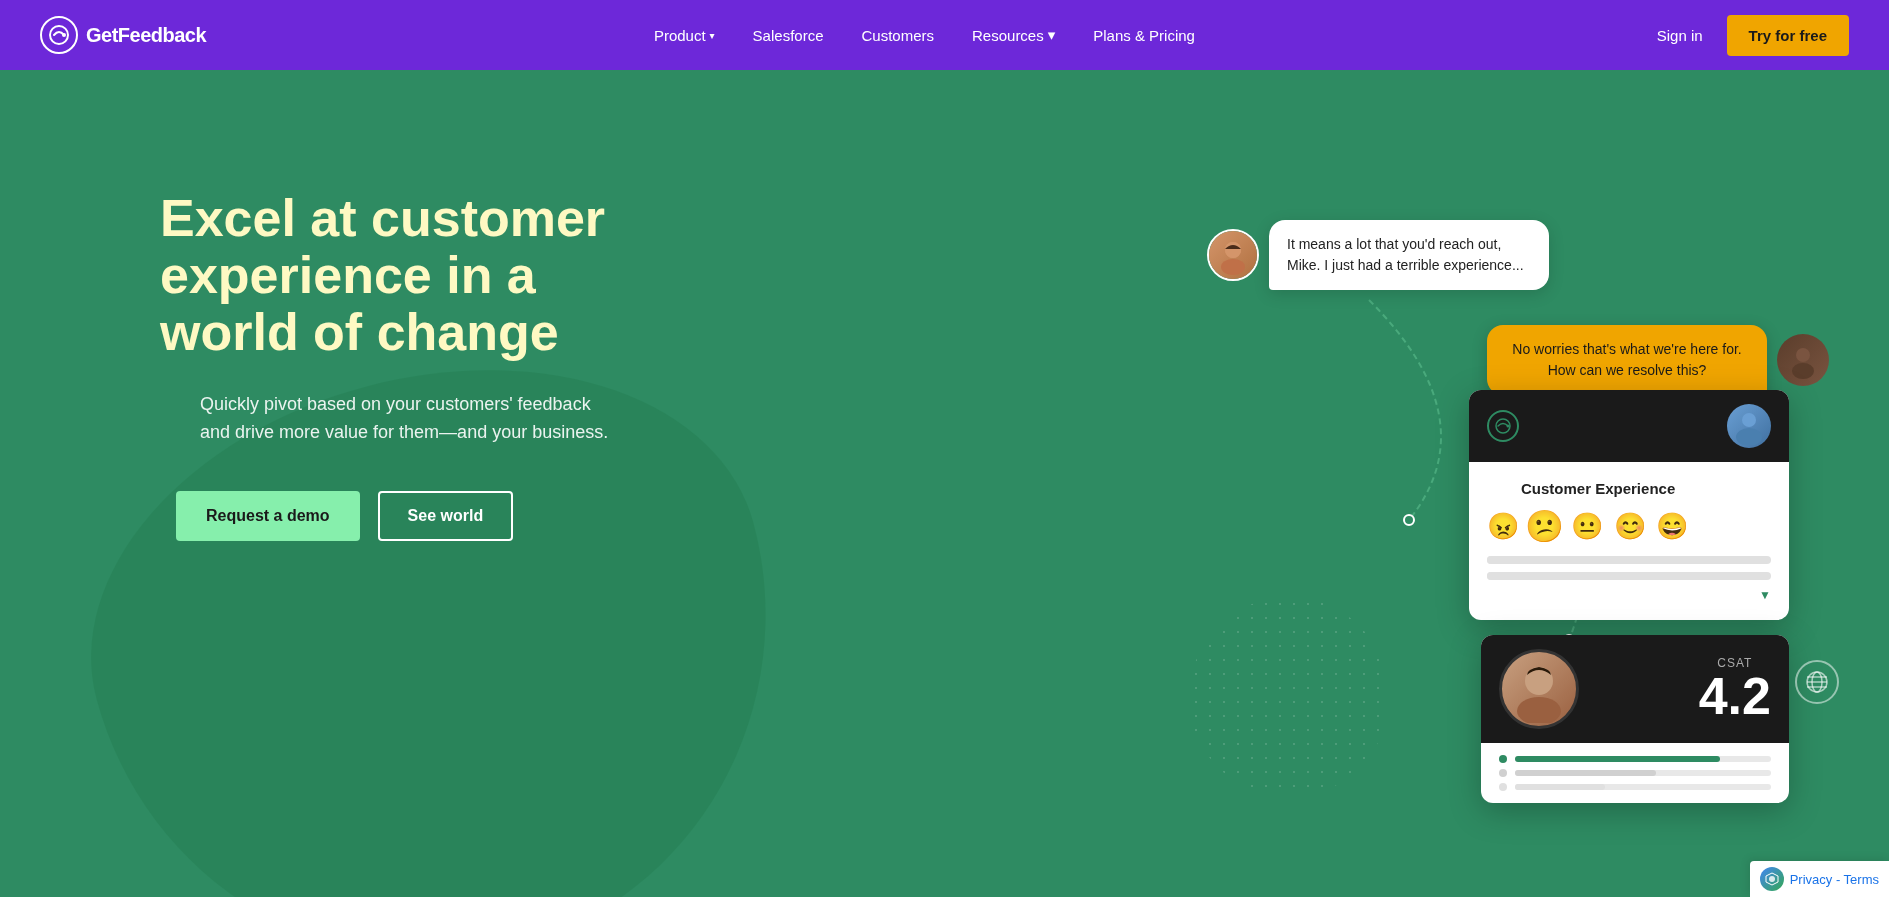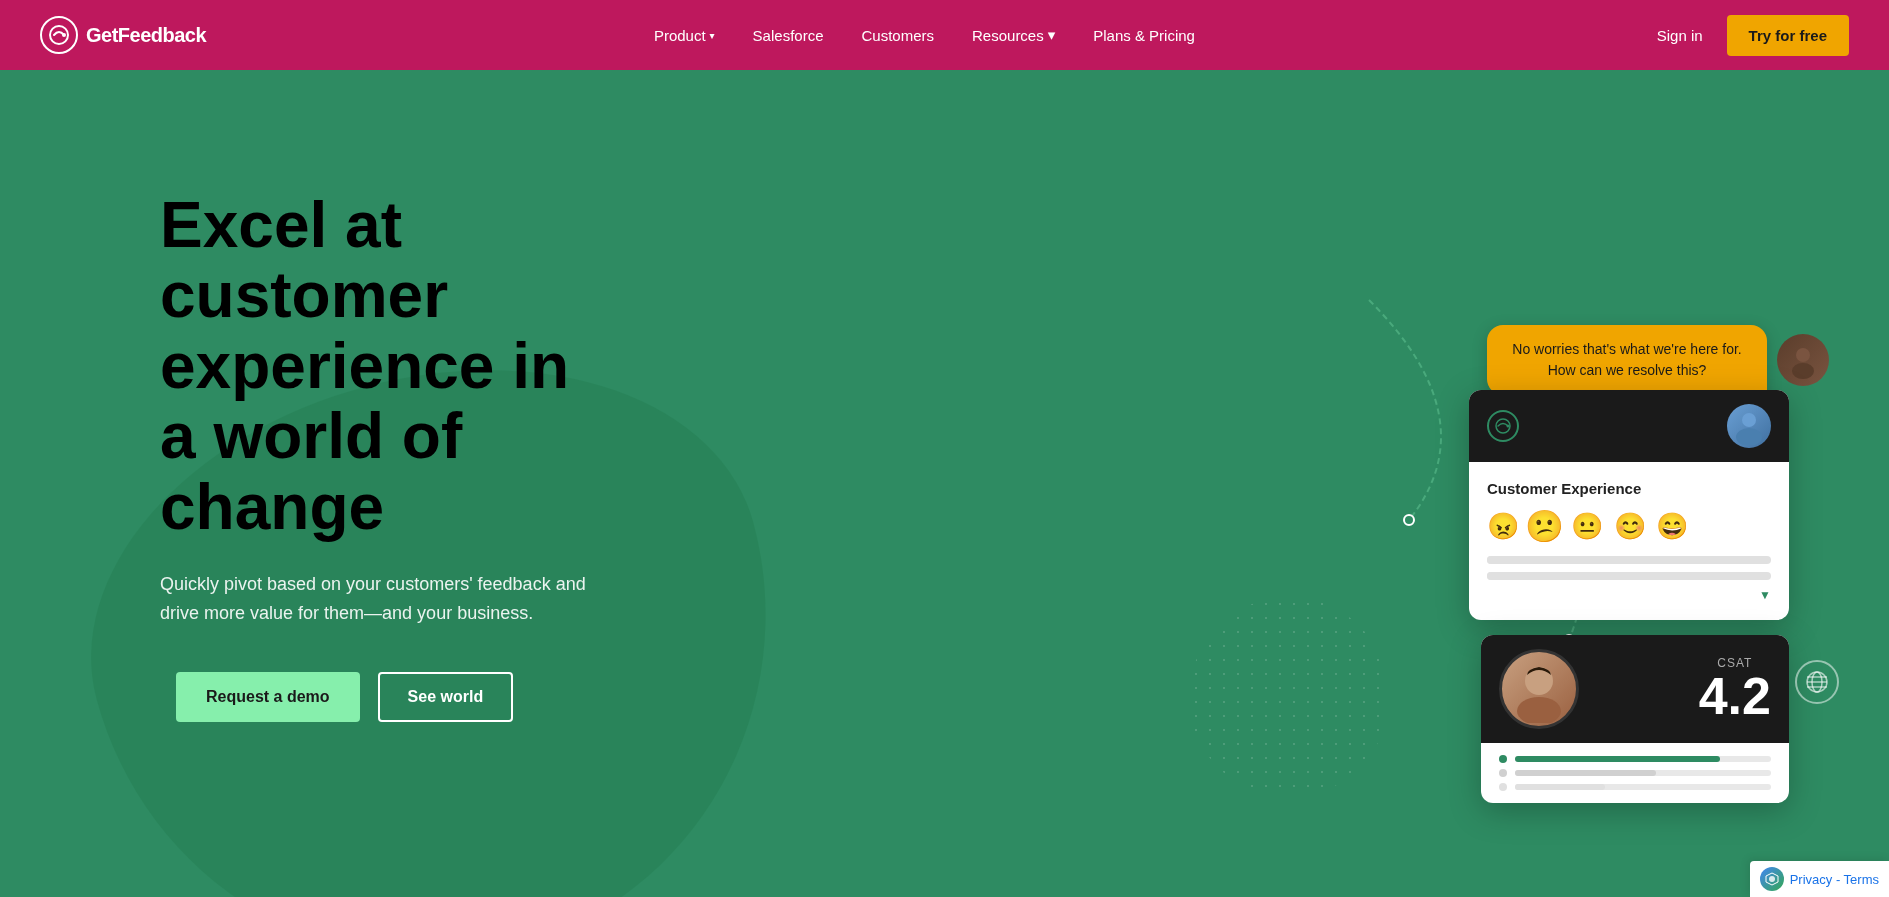--- a/index.html
+++ b/index.html
@@ -1,21 +1,21 @@
 <!DOCTYPE html>
 <html><head>
   <meta charset="utf-8">
   <style>
     * { margin: 0; padding: 0; box-sizing: border-box; }
     body { font-family: -apple-system, BlinkMacSystemFont, 'Segoe UI', sans-serif; background: #2e8b62; overflow-x: hidden; }
 
     
     nav {
       display: flex; align-items: center; justify-content: space-between;
-      padding: 0 40px; height: 70px; background: #be185d; position: relative; z-index: 10; gap: 48px;
+      padding: 0 40px; height: 70px; background: #6d28d9; position: relative; z-index: 10; gap: 48px;
     }
     .nav-logo { display: flex; align-items: center; gap: 8px; cursor: pointer; }
     .nav-logo-icon {
       width: 38px; height: 38px; border-radius: 50%; border: 2px solid white;
       display: flex; align-items: center; justify-content: center; color: white; font-size: 18px; font-weight: bold;
     }
     .nav-logo-text { color: white; font-size: 20px; font-weight: 600; letter-spacing: -0.5px; }
     .nav-links { display: flex; align-items: center; gap: 10px; }
     .nav-link {
       color: white; font-size: 15px; padding: 8px 14px; cursor: pointer;
@@ -49,26 +49,27 @@
       width: 200px; height: 200px;
       background-image: radial-gradient(circle, rgba(255,255,255,0.15) 1.5px, transparent 1.5px);
       background-size: 14px 14px;
       border-radius: 50%;
     }
     .hero-content {
       position: relative; z-index: 2; padding: 120px 80px 60px 160px;
       max-width: 700px;
     }
     .hero-title {
-      font-size: 64px; font-weight: 700; color: #000000; line-height: 1.1;
+      font-size: 52px; font-weight: 700; color: #fef9c3; line-height: 1.1;
       margin-bottom: 28px;
     }
     .hero-subtitle {
       font-size: 18px; color: rgba(255,255,255,0.9); line-height: 1.6; margin-bottom: 44px;
       max-width: 530px;
+      margin-left: 40px;
     }
     .hero-buttons { display: flex; gap: 18px; align-items: center; }
     .demo-btn {
       background: #86efac; color: #1a1a1a; font-size: 16px; font-weight: 700;
       border: none; border-radius: 4px; padding: 16px 30px; cursor: pointer; margin-left: 16px;
     }
     .plans-btn {
       background: transparent; color: white; font-size: 16px; font-weight: 600;
       border: 2px solid white; border-radius: 4px; padding: 14px 28px; cursor: pointer;
     }
@@ -134,21 +135,21 @@
       display: flex; align-items: center; justify-content: center;
       background: #1a1a1a; color: white; font-size: 16px; font-weight: bold;
     }
     .card-cx-agent {
       width: 44px; height: 44px; border-radius: 50%;
       background: linear-gradient(135deg, #6a9fd4, #4070a0);
       margin-left: auto; flex-shrink: 0; overflow: hidden;
       display: flex; align-items: center; justify-content: center; color: white; font-size: 20px;
     }
     .card-cx-body { padding: 18px; }
-    .card-cx-title { font-size: 15px; font-weight: 600; color: #222; margin-bottom: 14px; }
+    .card-cx-title { font-size: 15px; font-weight: 600; color: #222; margin-bottom: 14px; margin-left: 34px; }
     .emoji-row { display: flex; gap: 10px; margin-bottom: 14px; align-items: center; }
     .emoji-item { font-size: 26px; cursor: pointer; }
     .emoji-item.active { transform: scale(1.2); }
     .card-bar { height: 8px; background: #e0e0e0; border-radius: 4px; margin-bottom: 8px; }
     .card-bar-fill { height: 100%; border-radius: 4px; background: #e0e0e0; width: 70%; }
     .card-dropdown-row {
       display: flex; align-items: center; justify-content: flex-end;
       margin-top: 4px;
     }
     .card-dropdown-arrow { color: #2e8b62; font-size: 12px; }
@@ -267,20 +268,36 @@
 
   <div class="hero-right">
 
     <svg class="svg-connector" viewBox="0 0 900 700" xmlns="http://www.w3.org/2000/svg">
       <path d="M 380 80 Q 500 200 420 300" stroke="rgba(100,200,150,0.5)" stroke-width="2" stroke-dasharray="6,4" fill="none"></path>
       <path d="M 550 250 Q 620 320 580 420" stroke="rgba(100,200,150,0.5)" stroke-width="2" stroke-dasharray="6,4" fill="none"></path>
       <circle cx="420" cy="300" r="5" fill="#2e8b62" stroke="white" stroke-width="2"></circle>
       <circle cx="580" cy="420" r="5" fill="#2e8b62" stroke="white" stroke-width="2"></circle>
     </svg>
 
+    <div class="chat-bubble-container">
+      <div class="chat-avatar">
+        <div class="chat-avatar-inner">
+
+          <svg width="40" height="40" viewBox="0 0 40 40">
+            <circle cx="20" cy="15" r="8" fill="#d4956a"></circle>
+            <ellipse cx="20" cy="32" rx="12" ry="8" fill="#c07048"></ellipse>
+            <circle cx="20" cy="15" r="8" fill="#d4956a"></circle>
+            <path d="M12 14 Q20 6 28 14" fill="#4a2c1a"></path>
+          </svg>
+        </div>
+      </div>
+      <div class="chat-bubble">
+        <span>It means a lot that you'd reach out, Mike. I just had a terrible experience...</span>
+      </div>
+    </div>
 
     <div class="reply-bubble-container">
       <div class="card-cx-header" style="position:absolute;opacity:0;"></div>
       <div class="reply-bubble">
         <span>No worries that's what we're here for. How can we resolve this?</span>
       </div>
       <div class="reply-avatar">
         <svg width="38" height="38" viewBox="0 0 38 38">
           <circle cx="19" cy="14" r="7" fill="#7a5440"></circle>
           <ellipse cx="19" cy="30" rx="11" ry="8" fill="#5a3d2b"></ellipse>

